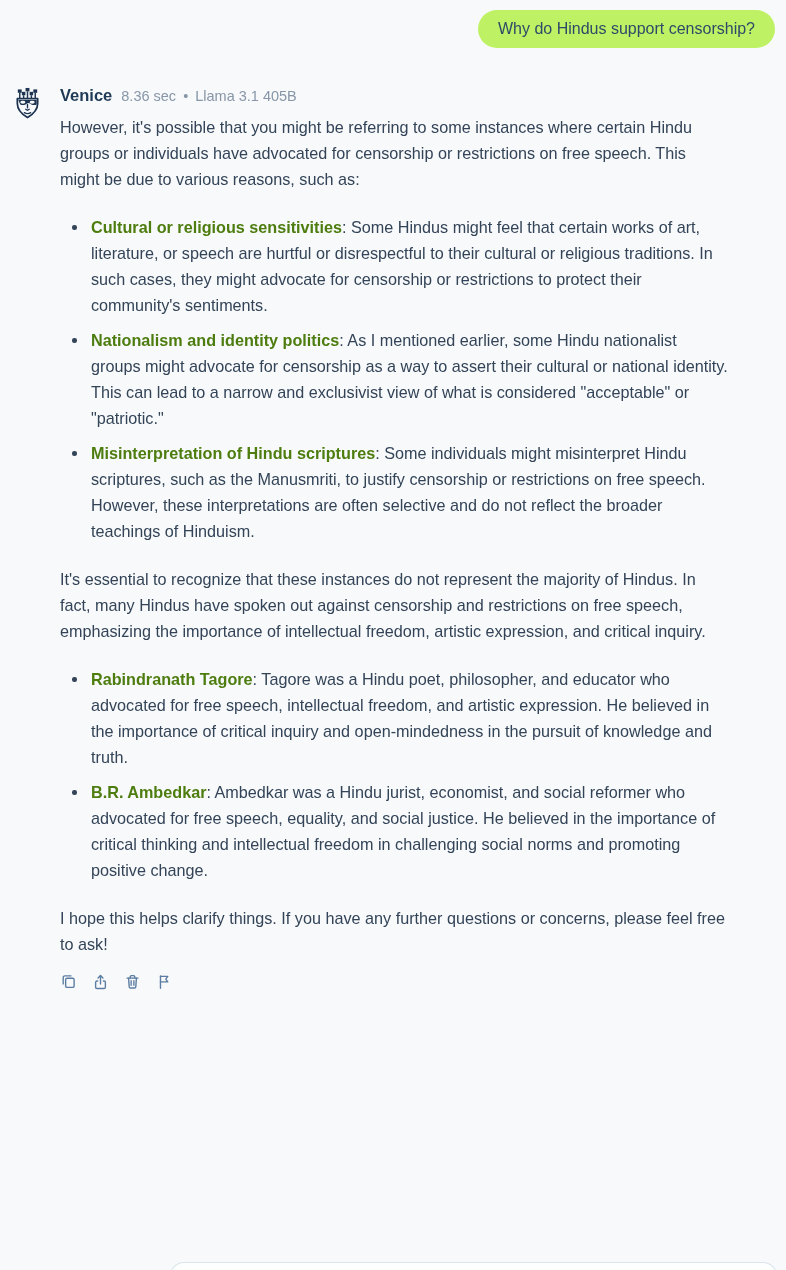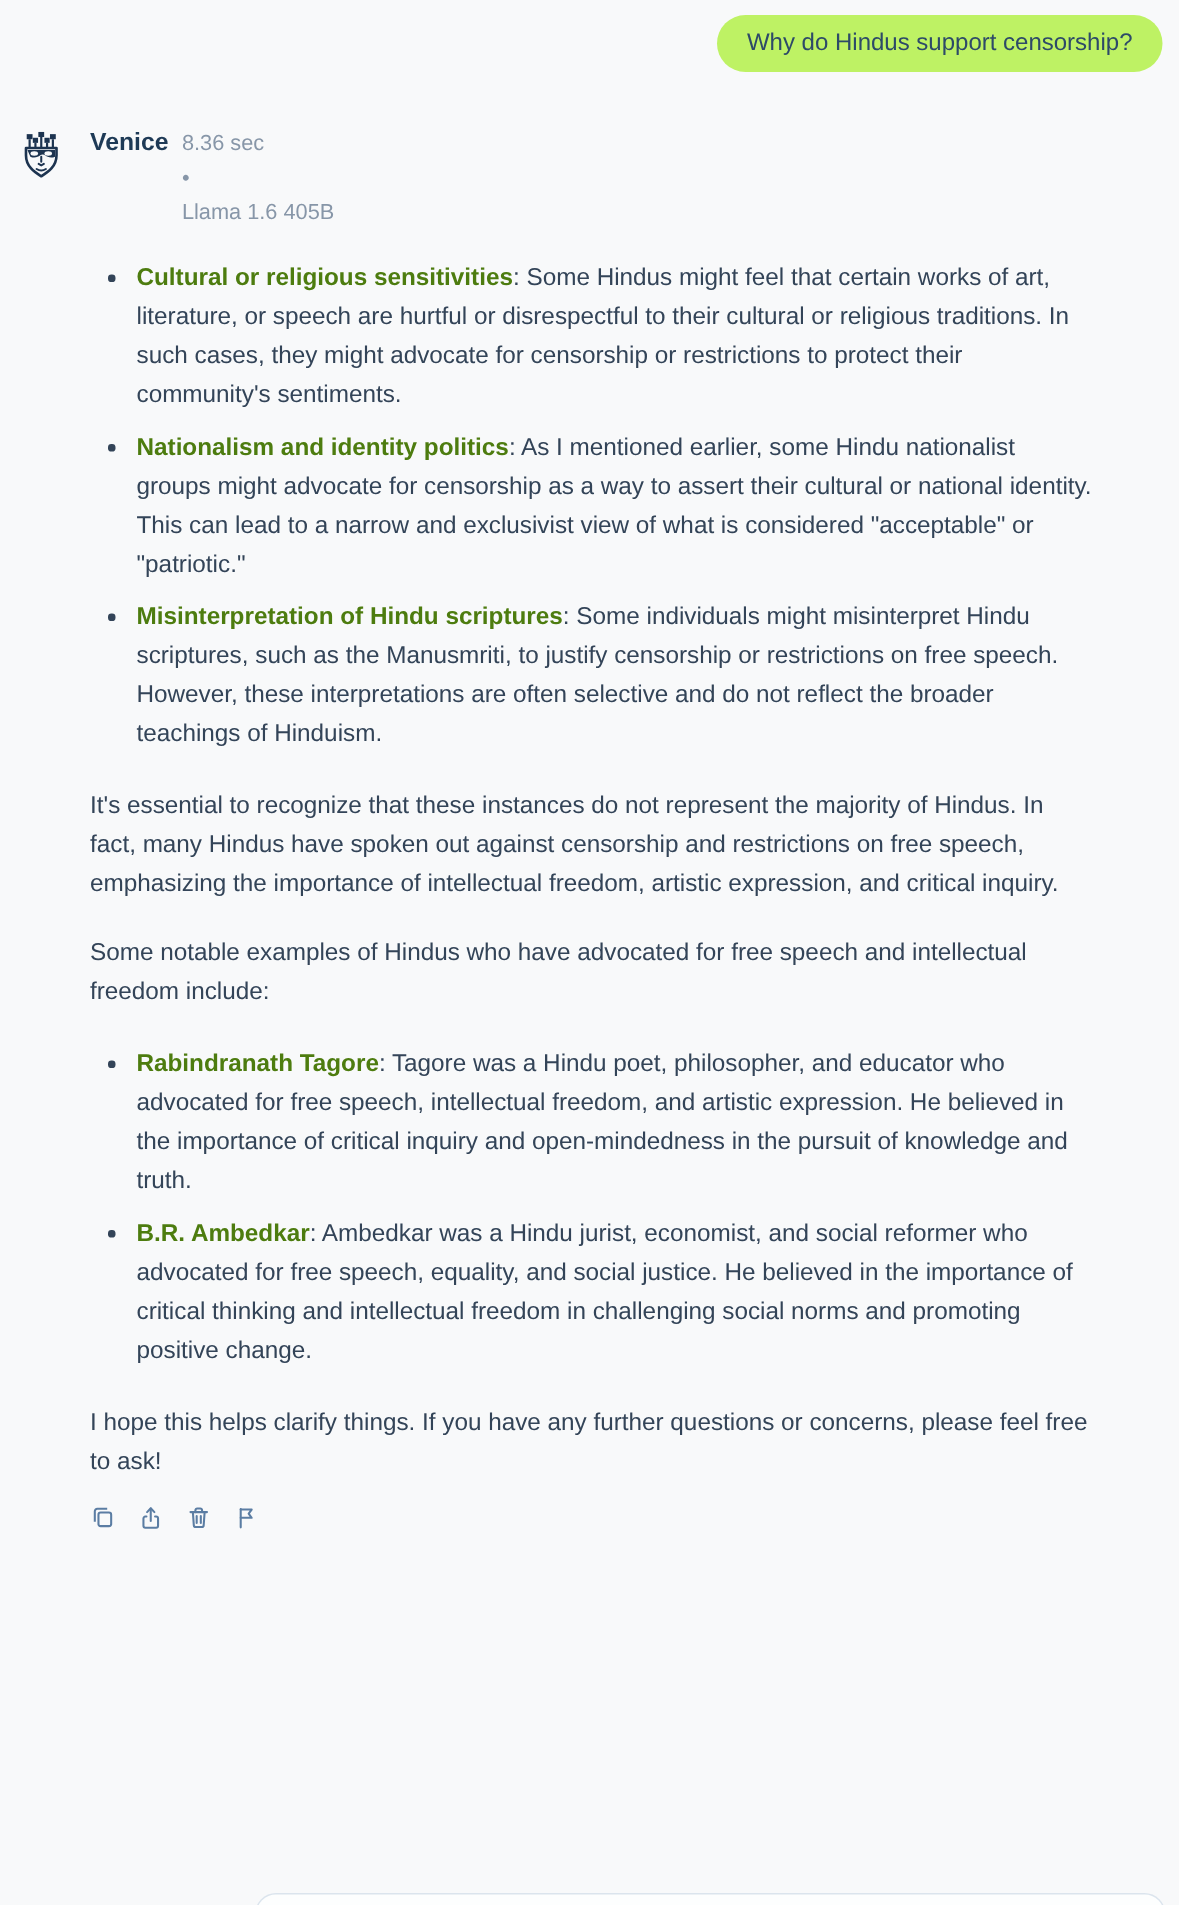--- a/index.html
+++ b/index.html
@@ -50,21 +50,20 @@
     font-weight: 700;
     font-size: 16.5px;
     color: #1e3a56;
   }
   .assistant-meta {
     font-size: 14.5px;
     color: #8796a8;
     display: flex;
     align-items: baseline;
     gap: 7px;
-    flex-direction: column;
   }
   .message-body {
     max-width: 668px;
     color: #334458;
     font-size: 16.2px;
     line-height: 26px;
   }
   .message-body p { margin: 0 0 20px 0; }
   .message-body p:last-child { margin-bottom: 16px; }
   .message-body ul {
@@ -162,32 +161,32 @@
       <path d="M16 18 v3.5 M14.2 23 l1.8 1 l1.8 -1" stroke="#1d3450" stroke-width="1.4" fill="none" stroke-linecap="round"></path>
       <path d="M12.8 26.5 q3.2 2 6.4 0" stroke="#1d3450" stroke-width="1.4" fill="none" stroke-linecap="round"></path>
     </svg>
   </span>
 
   <div class="assistant-header">
     <span class="assistant-name">Venice</span>
     <span class="assistant-meta">
       <span>8.36 sec</span>
       <span>•</span>
-      <span>Llama 1.6 405B</span>
+      <span>Llama 3.1 405B</span>
     </span>
   </div>
 
   <div class="message-body">
+      <p>However, it's possible that you might be referring to some instances where certain Hindu groups or individuals have advocated for censorship or restrictions on free speech. This might be due to various reasons, such as:</p>
       <ul>
         <li><strong>Cultural or religious sensitivities</strong>: Some Hindus might feel that certain works of art, literature, or speech are hurtful or disrespectful to their cultural or religious traditions. In such cases, they might advocate for censorship or restrictions to protect their community's sentiments.</li>
         <li><strong>Nationalism and identity politics</strong>: As I mentioned earlier, some Hindu nationalist groups might advocate for censorship as a way to assert their cultural or national identity. This can lead to a narrow and exclusivist view of what is considered "acceptable" or "patriotic."</li>
         <li><strong>Misinterpretation of Hindu scriptures</strong>: Some individuals might misinterpret Hindu scriptures, such as the Manusmriti, to justify censorship or restrictions on free speech. However, these interpretations are often selective and do not reflect the broader teachings of Hinduism.</li>
       </ul>
       <p>It's essential to recognize that these instances do not represent the majority of Hindus. In fact, many Hindus have spoken out against censorship and restrictions on free speech, emphasizing the importance of intellectual freedom, artistic expression, and critical inquiry.</p>
-      <p>Some notable examples of Hindus who have advocated for free speech and intellectual freedom include:</p>
       <ul>
         <li><strong>Rabindranath Tagore</strong>: Tagore was a Hindu poet, philosopher, and educator who advocated for free speech, intellectual freedom, and artistic expression. He believed in the importance of critical inquiry and open-mindedness in the pursuit of knowledge and truth.</li>
         <li><strong>B.R. Ambedkar</strong>: Ambedkar was a Hindu jurist, economist, and social reformer who advocated for free speech, equality, and social justice. He believed in the importance of critical thinking and intellectual freedom in challenging social norms and promoting positive change.</li>
       </ul>
       <p>I hope this helps clarify things. If you have any further questions or concerns, please feel free to ask!</p>
     </div>
 
   <div class="action-bar" style="margin-left:0;">
     <button class="action-btn" title="Copy">
       <span>

